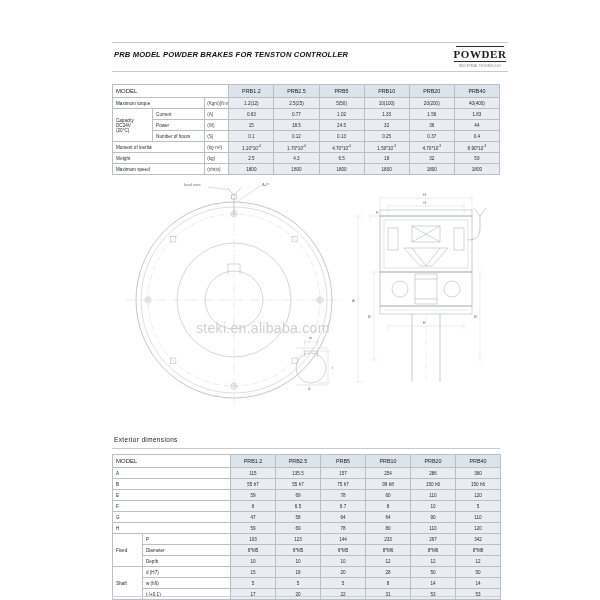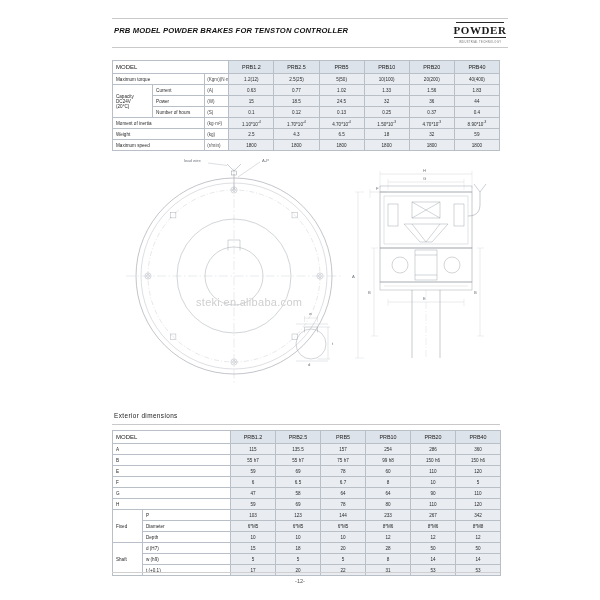--- a/index.html
+++ b/index.html
@@ -13,20 +13,21 @@
     font-family: "Liberation Sans", sans-serif;
     color: #1a1a1a;
     overflow: hidden;
     position: relative;
   }
 
   .page {
     position: absolute;
     inset: 0;
     background: #ffffff;
+    margin-top: 24px;
   }
 
   
   .header {
     position: absolute;
     left: 112px;
     top: 18px;
     width: 396px;
     height: 30px;
   }
@@ -144,21 +145,21 @@
     left: 112px;
     top: 158px;
     width: 388px;
     height: 240px;
   }
   .drawing svg { display: block; }
   .wm {
     position: absolute;
     left: 196px;
     top: 296px;
-    font-size: 11px;
+    font-size: 14px;
     color: #cfcfcf;
     letter-spacing: 0.3px;
     font-family: "Liberation Sans", sans-serif;
     pointer-events: none;
   }
 
   
   .sec-title {
     position: absolute;
     left: 114px;

